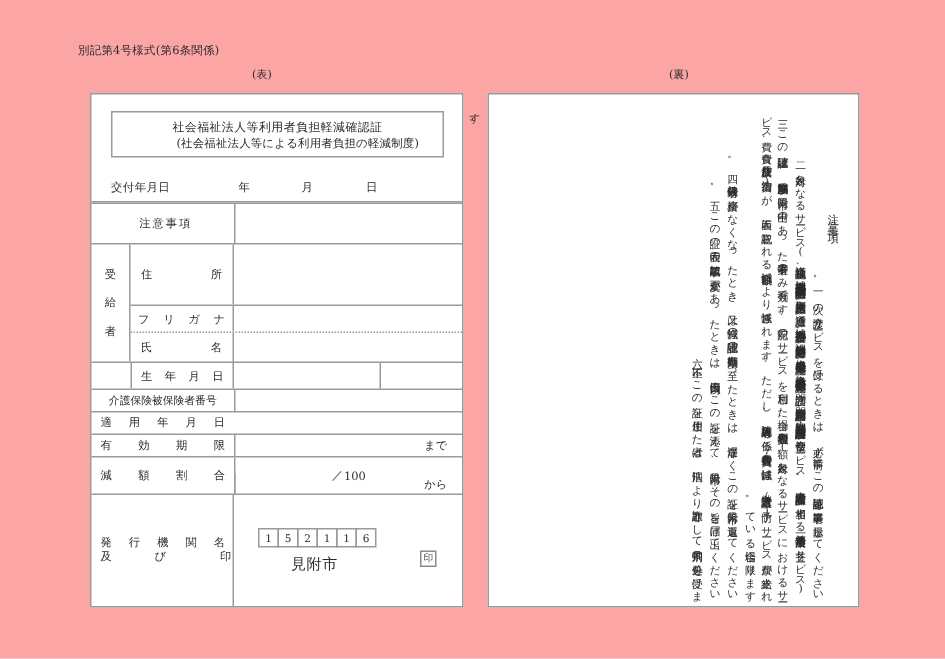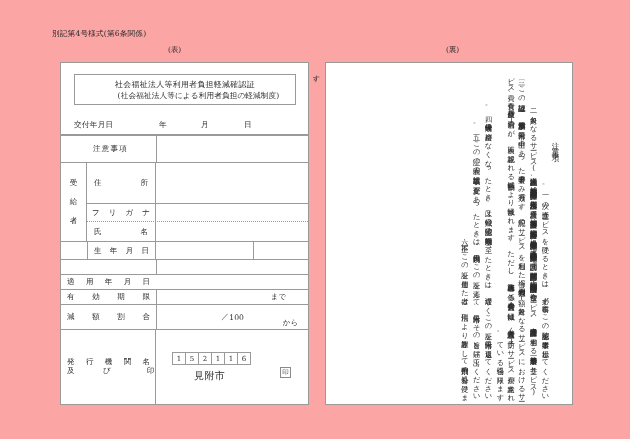--- a/index.html
+++ b/index.html
@@ -243,21 +243,21 @@
   }
 
   
   #row-valid { top: 227px; height: 15px; }
   #row-valid .cell-label {
     width: 95px;
     justify-content: space-between;
     padding: 0 6px;
   }
   #row-valid .cell-value {
-    left: 95px; right: 12px;
+    left: 95px; right: 0;
     border-left: 1px solid #9a9a9a;
     display: flex;
     align-items: center;
     justify-content: flex-end;
     padding-right: 10px;
     font-size: 7.4px;
   }
 
   
   #row-rate { top: 242px; height: 25px; }
@@ -458,20 +458,21 @@
         <span>生</span>
         <span>年</span>
         <span>月</span>
         <span>日</span>
       </div>
       <div class="cell-value"></div>
       <div class="cell-value2"></div>
     </div>
 
     <div class="trow" id="row-insurance">
+      <div class="cell-label">介護保険被保険者番号</div>
       <div class="cell-value"></div>
     </div>
 
     <div class="trow" id="row-apply">
       <div class="cell-label">
         <span>適</span>
         <span>用</span>
         <span>年</span>
         <span>月</span>
         <span>日</span>

